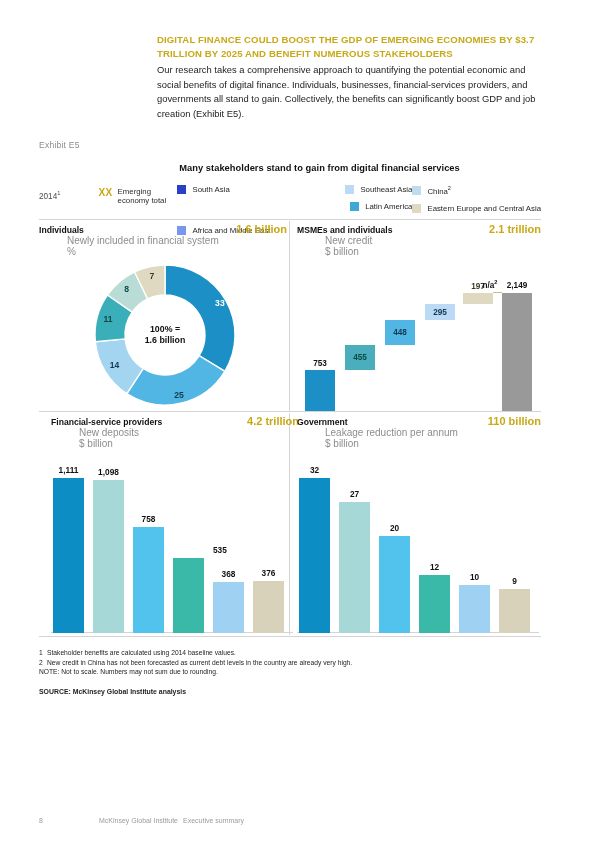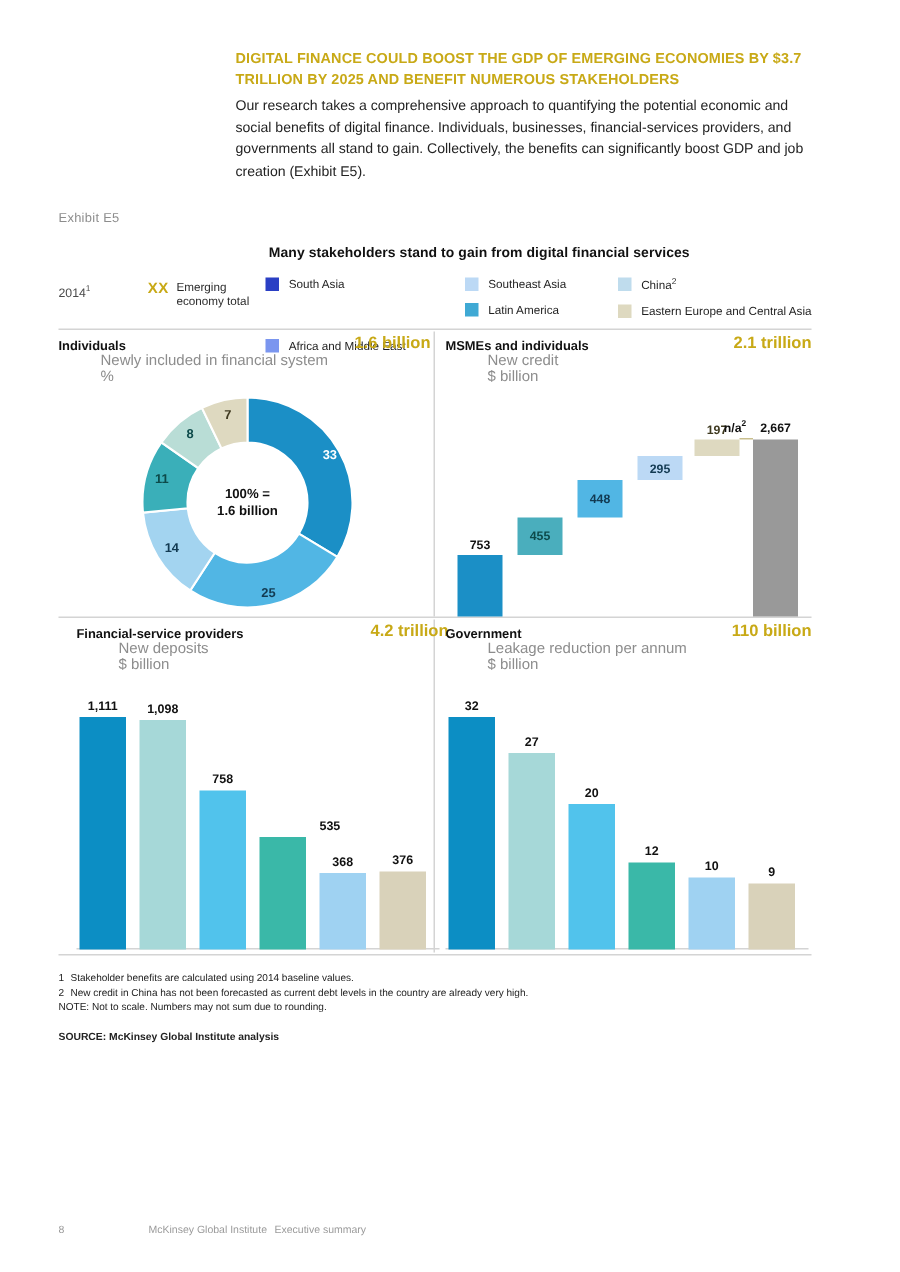--- a/index.html
+++ b/index.html
@@ -42,21 +42,21 @@
   .legend-xx {
     display:flex; align-items:flex-start; width:85px; padding-top:2px;
   }
   .legend-xx .xx {
     font-size:10px; font-weight:bold; color:#c8a916; margin-right:5px; letter-spacing:.4px;
   }
   .legend-xx .xxlabel { font-size:7.8px; line-height:9.4px; color:#2b2b2b; }
   .legend-cols { display:flex; flex:1; }
   .legend-col { display:flex; flex-direction:column; gap:8px; }
   .legend-col.c1 { width:133px;gap:32px; }
-  .legend-col.c2 { width:102px; }
+  .legend-col.c2 { width:102px;align-items:flex-end; }
   .legend-col.c3 { width:auto; }
   .legend-item { display:flex; align-items:center; }
   .swatch { width:9px; height:9px; margin-right:6px; flex:none; }
   .legend-item span.lbl { font-size:7.8px; color:#1f1f1f; white-space:nowrap; }
   sup { font-size:5.6px; vertical-align:super; }
 
   
   .grid { position:absolute; left:39px; top:219px; width:502px; height:418px; }
   .hr-top { position:absolute; left:0; top:0; width:502px; height:1px; background:#d4d4d4; }
   .hr-mid { position:absolute; left:0; top:192px; width:502px; height:1px; background:#d4d4d4; }
@@ -224,21 +224,21 @@
         <div class="wf-val" style="left: 42px; width: 42px; color: rgb(13, 74, 74); bottom: 48.8385px;">455</div>
         <div class="wf-bar" style="left: 88px; bottom: 66.3304px; width: 30px; height: 24.5993px; background: rgb(81, 182, 228);"></div>
         <div class="wf-val" style="left: 82px; width: 42px; color: rgb(18, 58, 82); bottom: 73.6301px;">448</div>
         <div class="wf-bar" style="left: 128px; bottom: 90.9297px; width: 30px; height: 16.1982px; background: rgb(188, 217, 245);"></div>
         <div class="wf-val" style="left: 122px; width: 42px; color: rgb(18, 58, 82); bottom: 94.0289px;">295</div>
         <div class="wf-bar" style="left: 166px; bottom: 107.128px; width: 30px; height: 10.8171px; background: rgb(222, 217, 192);"></div>
         <div class="wf-val" style="left: 160px; width: 42px; color: rgb(63, 58, 32); bottom: 119.945px;">197</div>
         <div class="wf-connector" style="left: 196px; bottom: 117.945px; width: 9px;"></div>
         <div class="wf-val" style="left: 173px; width: 40px; bottom: 120.945px; color: rgb(17, 17, 17);">n/a<sup>2</sup></div>
         <div class="wf-bar" style="left: 205px; bottom: 0px; width: 30px; height: 117.945px; background: rgb(153, 153, 153);"></div>
-        <div class="wf-val" style="left: 199px; width: 42px; bottom: 120.945px; color: rgb(17, 17, 17);">2,667</div>
+        <div class="wf-val" style="left: 199px; width: 42px; bottom: 120.945px; color: rgb(17, 17, 17);">2,149</div>
       </div>
   </div>
 
   <div class="quad q-bl">
     <div class="q-head">
       <div class="q-title">Financial-service providers</div>
       <div class="q-sub">New deposits</div>
       <div class="q-sub">$ billion</div>
       <div class="q-total">4.2 trillion</div>
     </div>

